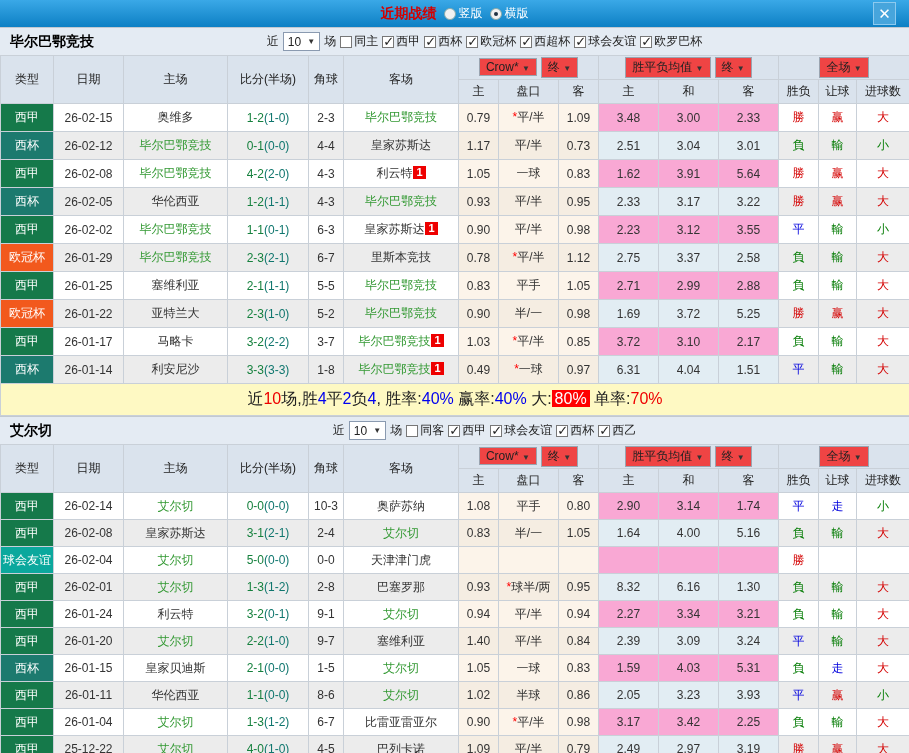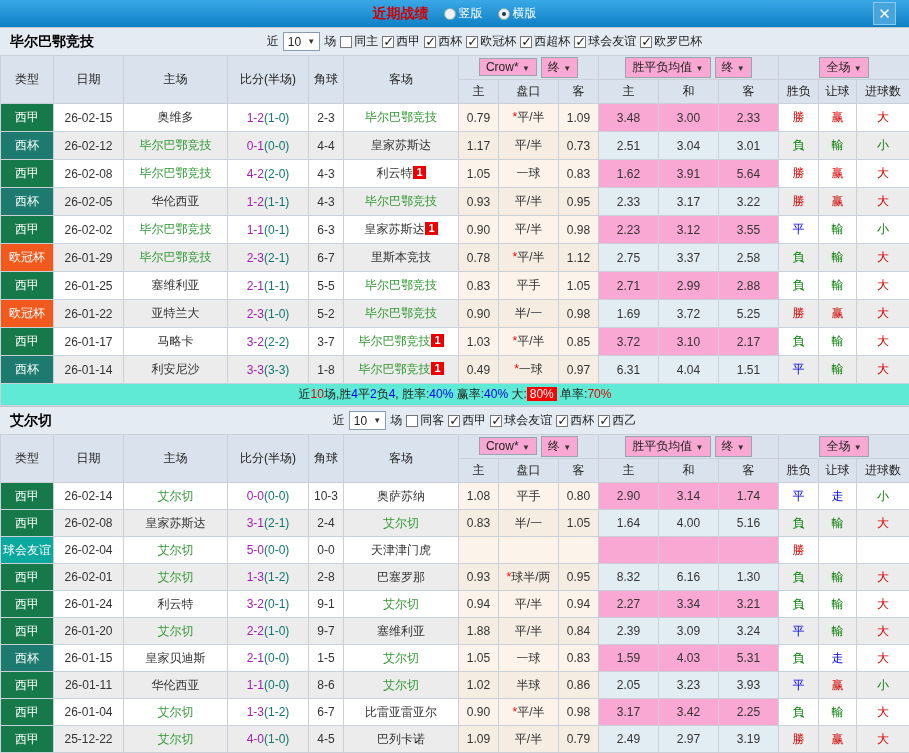--- a/index.html
+++ b/index.html
@@ -1,60 +1,60 @@
 <!DOCTYPE html>
 <html><head>
 <meta charset="utf-8">
 <style>
   *{box-sizing:border-box;margin:0;padding:0}
   html,body{width:909px;height:753px;overflow:hidden;background:#fff;
     font-family:"Liberation Sans","DejaVu Sans",sans-serif}
   .titlebar{height:27px;background:linear-gradient(#3aa8e7,#0d80c4);display:flex;align-items:center;position:relative}
-  .title-center{flex:1;display:flex;justify-content:center;align-items:center;gap:15px}
+  .title-center{flex:1;display:flex;justify-content:center;align-items:center;gap:7px}
   .win-title{color:#d40000;font-weight:bold;font-size:14px}
   .radio-wrap{display:inline-flex;align-items:center;gap:3px;color:#fff;font-size:12px;cursor:pointer}
   .rb{width:12px;height:12px;border-radius:50%;background:#f2f2f2;border:1px solid #8aa;display:inline-block;position:relative}
   .rb.on::after{content:"";position:absolute;left:3px;top:3px;width:4px;height:4px;border-radius:50%;background:#234}
   .close-btn{position:absolute;right:13px;top:2px;width:23px;height:23px;background:#47a5dc;border:1px solid #8ccaef;
     color:#fff;font-weight:bold;text-align:center;line-height:21px;font-size:15px;cursor:pointer}
   .sec-header{height:28px;background:#e4ebf3;border-top:1px solid #c2c9d1;display:flex;align-items:center;font-size:12px;color:#222}
   .team-name{font-weight:bold;font-size:14px;color:#000;padding-left:10px;min-width:150px}
   .filters{flex:1;display:flex;align-items:center;justify-content:center;gap:4px;padding-right:90px}
   .sel{background:#fff;border:1px solid #8a9ab0;height:19px;padding:0 4px;display:inline-flex;align-items:center;gap:6px;cursor:pointer}
   .arr{font-size:8px;color:#333}
   .cb-wrap{display:inline-flex;align-items:center;gap:2px;cursor:pointer}
   .cb{width:12px;height:12px;border:1px solid #777;background:#fff;display:inline-block;position:relative}
   .cb.checked::after{content:"\2713";position:absolute;left:0;top:-3px;font-size:13px;font-weight:bold;color:#222}
   table{border-collapse:collapse;width:909px;table-layout:fixed}
   th,td{border:1px solid #c9d0d8;text-align:center;font-size:12px;color:#333;overflow:hidden;white-space:nowrap}
   thead th{background:#dae3ed;font-weight:normal;color:#222;height:24px}
-  .hdr-btn{display:inline-block;background:#f9a8d4;border:1px solid #9aa4b0;padding:1px 6px;font-size:12px;margin:0 2px;cursor:pointer}
+  .hdr-btn{display:inline-block;background:#ef4444;border:1px solid #9aa4b0;padding:1px 6px;font-size:12px;margin:0 2px;cursor:pointer}
   tbody td{height:28px}
   .sec2 tbody td{height:27px}
   tr.odd td{background:#fff}
   tr.even td{background:#ececec}
   tr.odd td.c-odds{background:#fcf4ea}
   tr.even td.c-odds{background:#f5ede2}
   tr.odd td.c-mean{background:#f9a8d4}
   tr.even td.c-mean{background:#e2edf3}
   td.type{color:#fff;padding:0}
   tr.odd td.t-liga,tr.even td.t-liga{background:#15794a}
   tr.odd td.t-cup,tr.even td.t-cup{background:#1c7a6e}
   tr.odd td.t-ucl,tr.even td.t-ucl{background:#f2591d}
   tr.odd td.t-friendly,tr.even td.t-friendly{background:#0ba89d}
   .team{cursor:pointer}
   .tg{color:#339933}
-  .score{color:#a21caf}
+  .score{color:#15803d}
   .half{color:#0f766e}
   .badge{display:inline-block;background:#e00;color:#fff;font-size:11px;font-weight:bold;line-height:13px;padding:0 3px;margin-left:1px;vertical-align:1px}
   .star{color:#f00}
   .res-w{color:#d40000}
   .res-l{color:#067d06}
   .res-d{color:#0000dd}
-  tr.summary td{height:22px;background:#5eead4;font-size:12px}
+  tr.summary td{height:32px;background:#fef9c3;font-size:16px}
   .sp-k{color:#222}.sp-r{color:#e00}.sp-b{color:#0000ee}
   .sp-rb{background:#f00;color:#fff;padding:0 3px}
 </style>
 </head>
 <body>
 
 <div class="window">
   <div class="titlebar">
     <div class="title-center">
       <span class="win-title">近期战绩</span>
@@ -483,21 +483,21 @@
     <td class="res-l">輸</td>
     <td class="res-w">大</td>
   </tr>
             <tr class="even">
     <td class="type t-liga">西甲</td>
     <td>26-01-20</td>
     <td><span class="team tg">艾尔切</span></td>
     <td><span class="score">2-2</span><span class="half">(1-0)</span></td>
     <td>9-7</td>
     <td><span class="team">塞维利亚</span></td>
-    <td class="c-odds">1.88</td>
+    <td class="c-odds">1.40</td>
     <td class="c-odds">平/半</td>
     <td class="c-odds">0.84</td>
     <td class="c-mean">2.39</td>
     <td class="c-mean">3.09</td>
     <td class="c-mean">3.24</td>
     <td class="res-d">平</td>
     <td class="res-l">輸</td>
     <td class="res-w">大</td>
   </tr>
             <tr class="odd">

